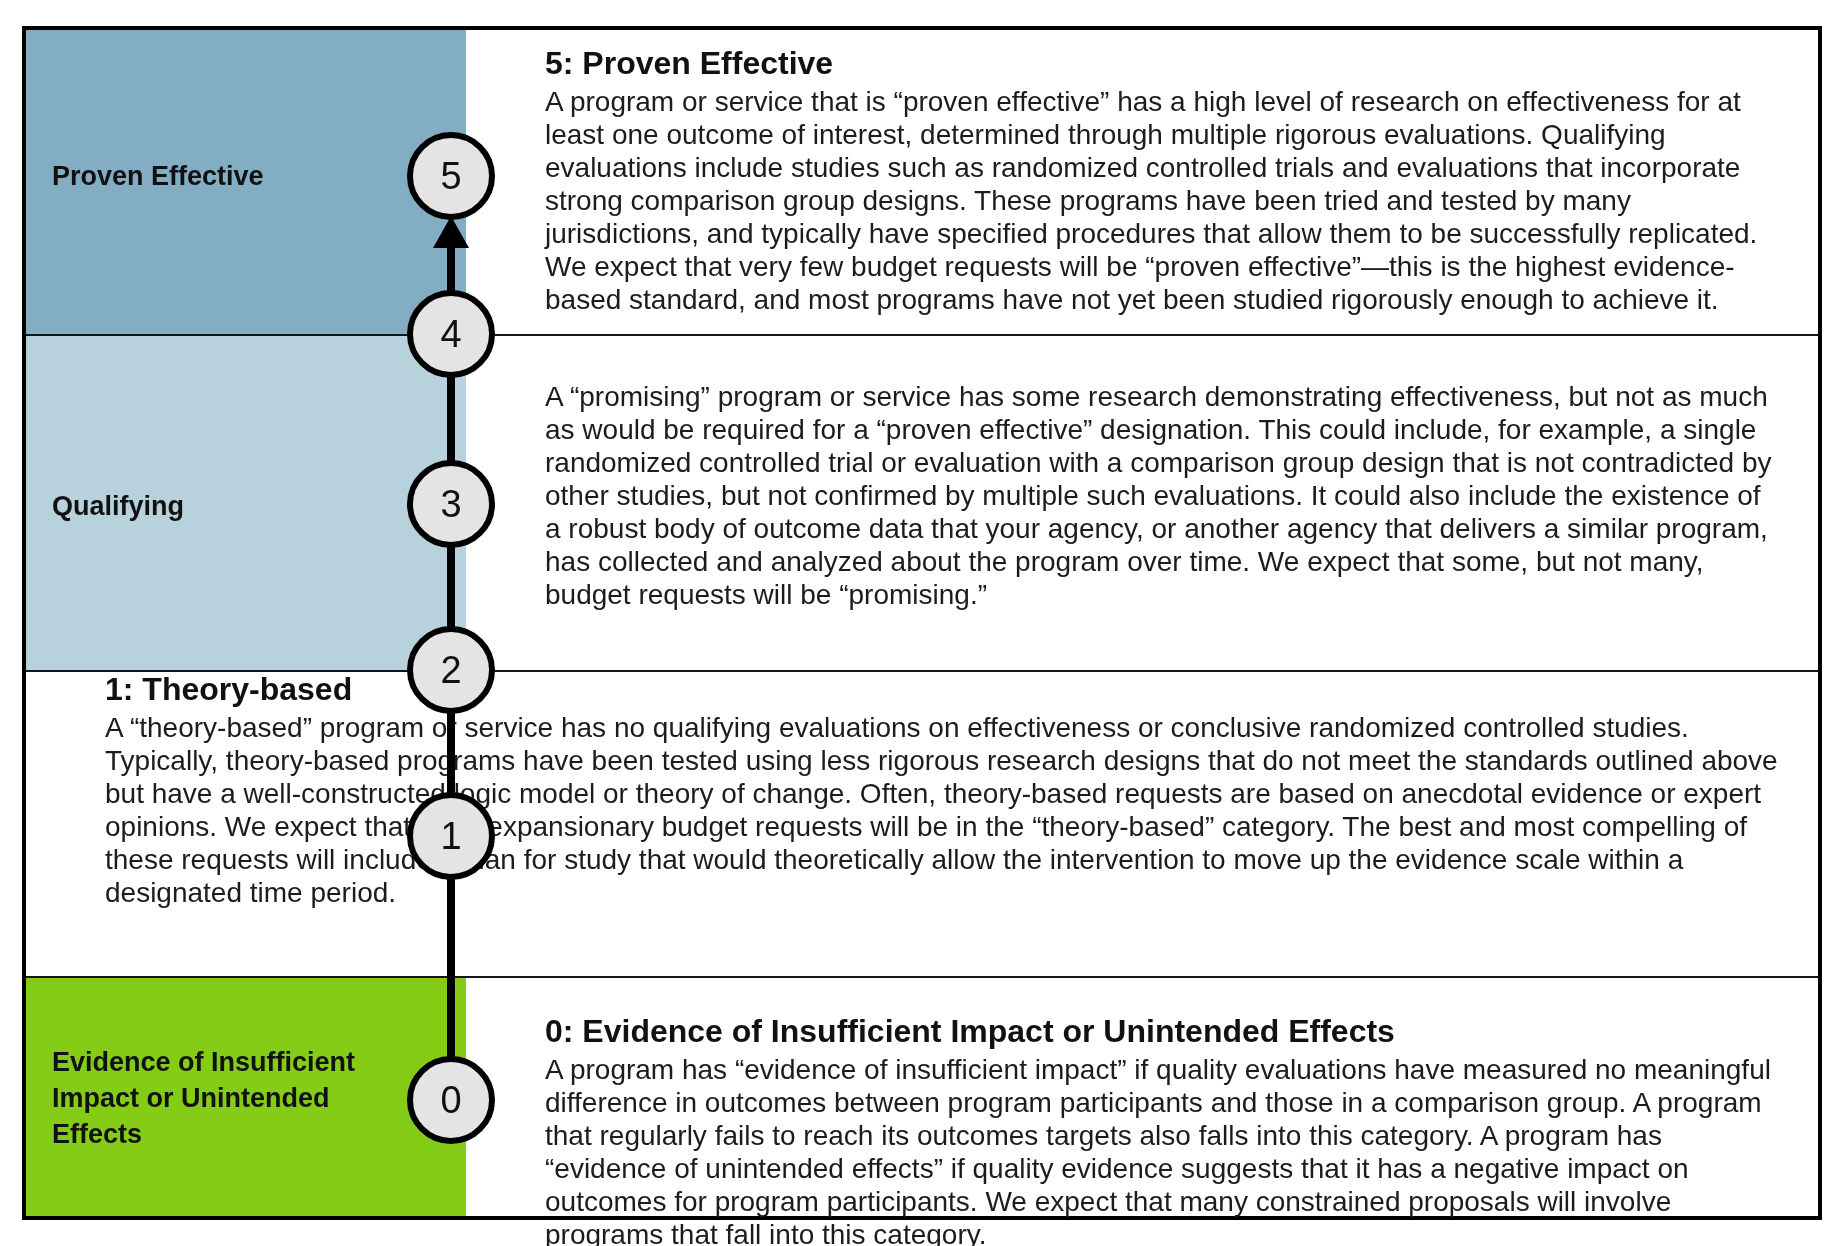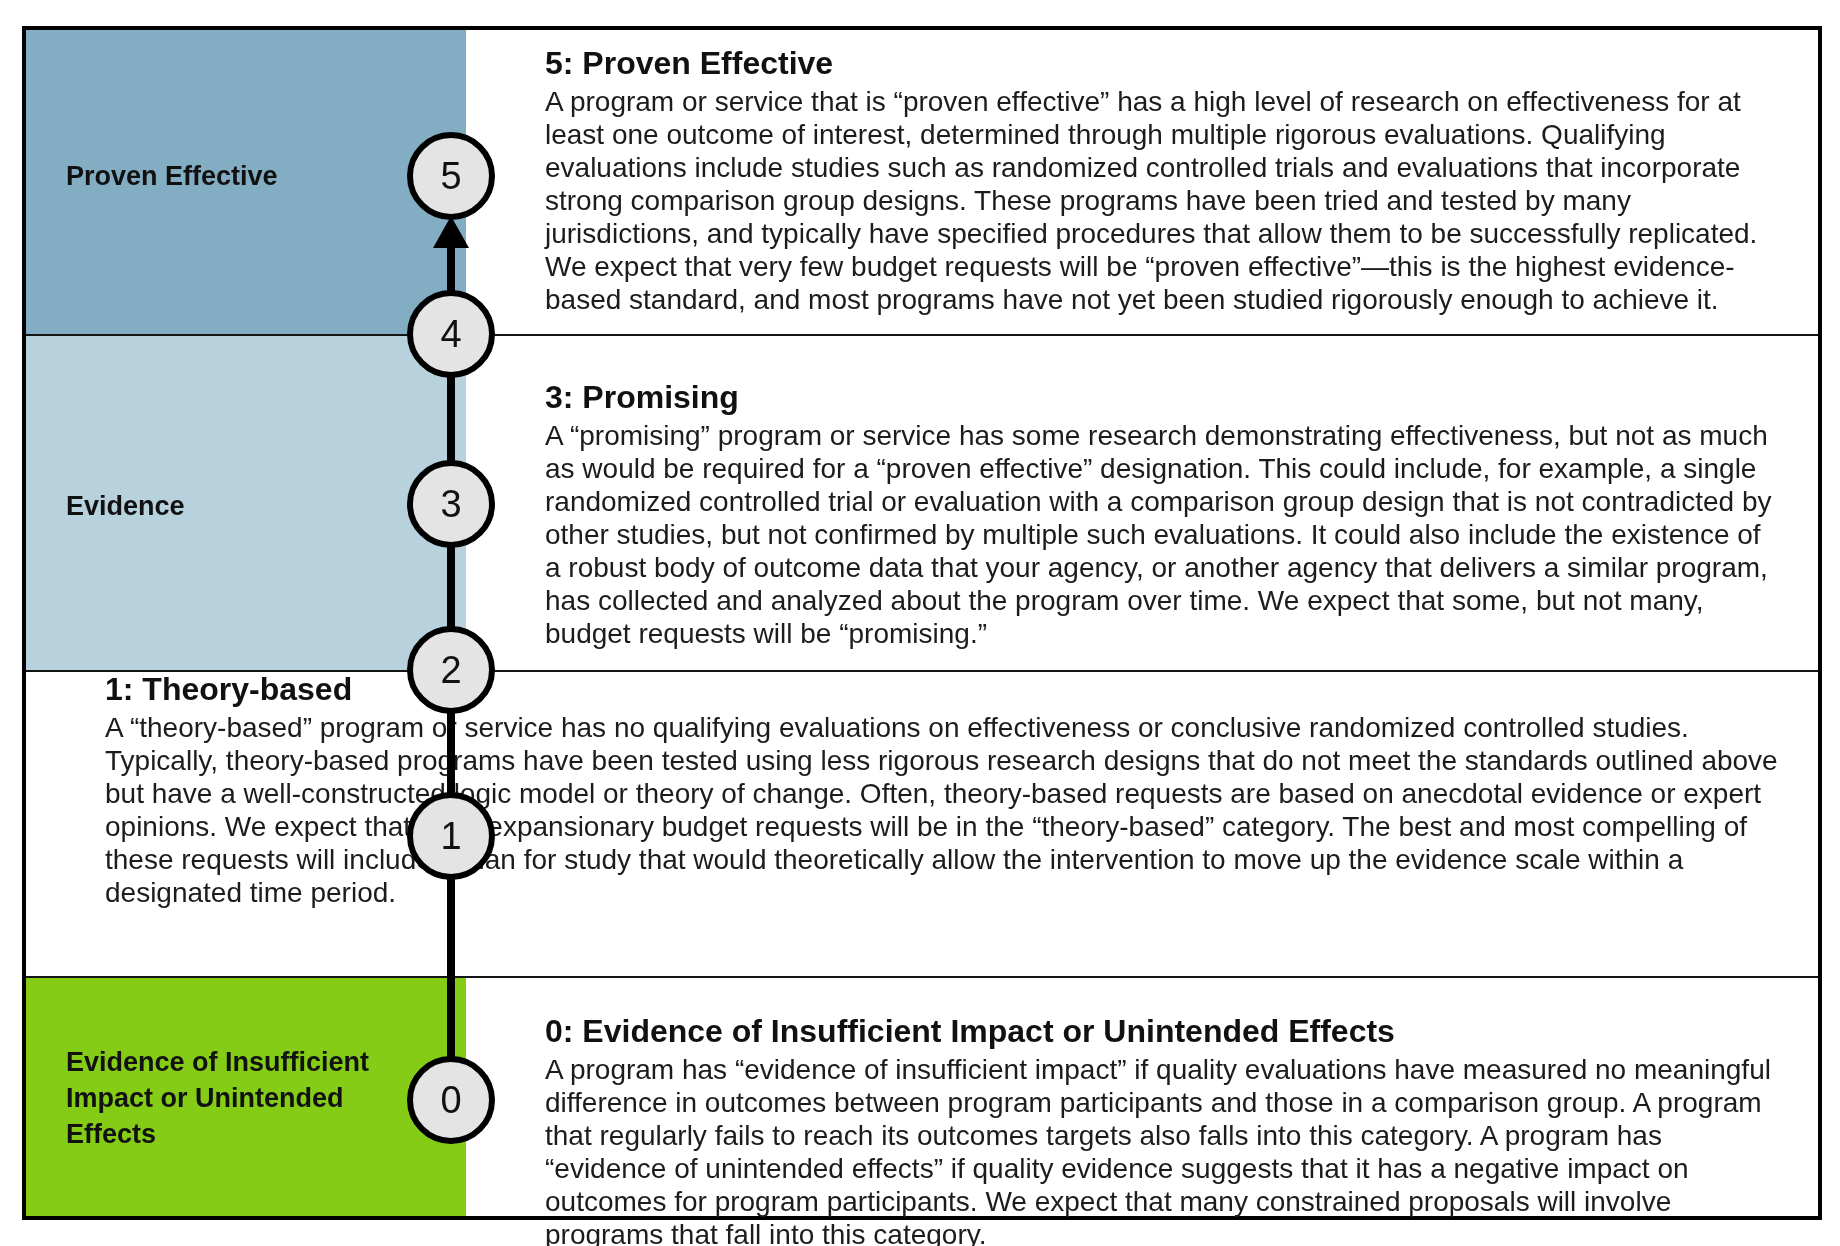--- a/index.html
+++ b/index.html
@@ -18,21 +18,21 @@
     background:#ffffff;
   }
   .band { position:relative; display:flex; width:100%; }
   .band + .band { border-top:2px solid #141414; }
   .band-1 { height:304px; }
   .band-2 { height:336px; }
   .band-3 { height:306px; }
   .band-4 { height:240px; }
   .band-left { position:relative; width:440px; flex:0 0 440px; }
   .band-label {
-    position:absolute; left:40px; width:340px;
+    position:absolute; left:26px; width:340px;
     transform:translateY(-50%);
     font-size:27px; font-weight:bold; line-height:36px; color:#111111;
   }
   .band-1 .band-label { top:146px; }
   .band-2 .band-label { top:170px; }
   .band-3 .band-label { top:166px; }
   .band-4 .band-label { top:120px; }
   .band-right { flex:1 1 auto; padding:0 36px 0 79px; }
   .band-1 .band-right { padding-top:16px; }
   .band-2 .band-right { padding-top:44px; }
@@ -81,24 +81,23 @@
       <div class="band-label">Proven Effective</div>
     </div>
     <div class="band-right">
       <div class="section-heading">5: Proven Effective</div>
       <div class="section-body">A program or service that is “proven effective” has a high level of research on effectiveness for at least one outcome of interest, determined through multiple rigorous evaluations. Qualifying evaluations include studies such as randomized controlled trials and evaluations that incorporate strong comparison group designs. These programs have been tried and tested by many jurisdictions, and typically have specified procedures that allow them to be successfully replicated. We expect that very few budget requests will be “proven effective”—this is the highest evidence-based standard, and most programs have not yet been studied rigorously enough to achieve it.</div>
     </div>
   </div>
 
   <div class="band band-2">
     <div class="band-left" style="background: rgb(183, 210, 221);">
-      <div class="band-label">Evidence</div>
+      <div class="band-label">Qualifying</div>
     </div>
     <div class="band-right">
-      <div class="section-heading">3: Promising</div>
       <div class="section-body">A “promising” program or service has some research demonstrating effectiveness, but not as much as would be required for a “proven effective” designation. This could include, for example, a single randomized controlled trial or evaluation with a comparison group design that is not contradicted by other studies, but not confirmed by multiple such evaluations. It could also include the existence of a robust body of outcome data that your agency, or another agency that delivers a similar program, has collected and analyzed about the program over time. We expect that some, but not many, budget requests will be “promising.”</div>
     </div>
   </div>
 
   <div class="band band-3">
     <div class="band-right">
       <div class="section-heading">1: Theory-based</div>
       <div class="section-body">A “theory-based” program or service has no qualifying evaluations on effectiveness or conclusive randomized controlled studies. Typically, theory-based programs have been tested using less rigorous research designs that do not meet the standards outlined above but have a well-constructed logic model or theory of change. Often, theory-based requests are based on anecdotal evidence or expert opinions. We expect that most expansionary budget requests will be in the “theory-based” category. The best and most compelling of these requests will include a plan for study that would theoretically allow the intervention to move up the evidence scale within a designated time period.</div>
     </div>
   </div>

